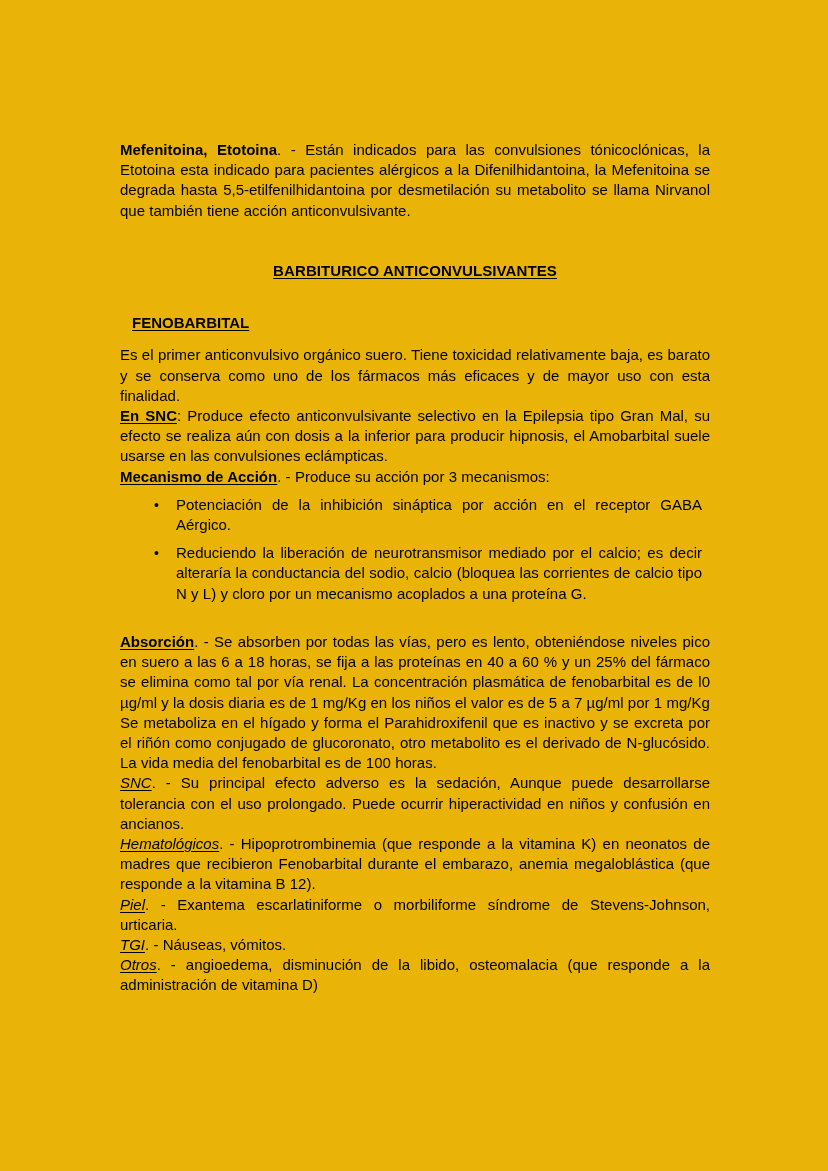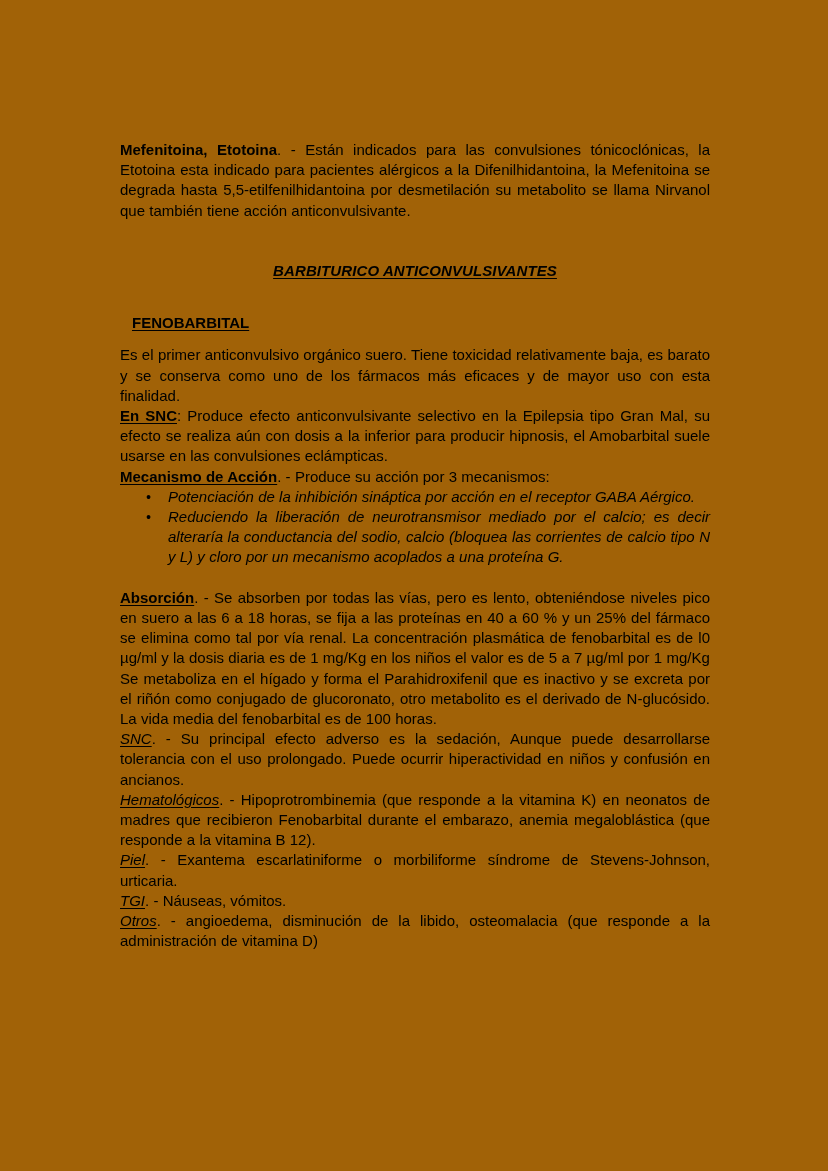--- a/index.html
+++ b/index.html
@@ -9,21 +9,21 @@
     background: #ffffff;
   }
   body {
     font-family: "Liberation Sans", sans-serif;
     color: #000000;
   }
   .page {
     position: relative;
     width: 828px;
     height: 1171px;
-    background: #a16207;
+    background: #eab308;
     overflow: hidden;
     box-sizing: border-box;
   }
   .content {
     position: absolute;
     left: 120px;
     top: 140px;
     width: 590px;
   }
   p, .bullets li {
@@ -47,21 +47,20 @@
   }
   h1.section-heading {
     font-size: 15px;
     line-height: 20.2px;
     font-weight: bold;
     text-align: center;
     text-decoration: underline;
     text-underline-offset: 2px;
     margin: 0;
     letter-spacing: 0.1px;
-    font-style: italic;
   }
   h2.sub-heading {
     font-size: 15px;
     line-height: 20.2px;
     font-weight: bold;
     text-align: left;
     margin: 12px;
   }
   h2.sub-heading .u {
     text-decoration: underline;
@@ -82,22 +81,21 @@
     font-weight: bold;
   }
   ul.bullets {
     list-style: none;
     margin: 0;
     padding: 0;
   }
   ul.bullets li {
     position: relative;
     padding-left: 48px;
-    margin: 0;
-    font-style: italic;
+    margin: 8px;
   }
   ul.bullets li::before {
     content: "\2022";
     position: absolute;
     left: 26px;
     top: 0;
     font-size: 14px;
     line-height: 20.2px;
   }
 </style>

